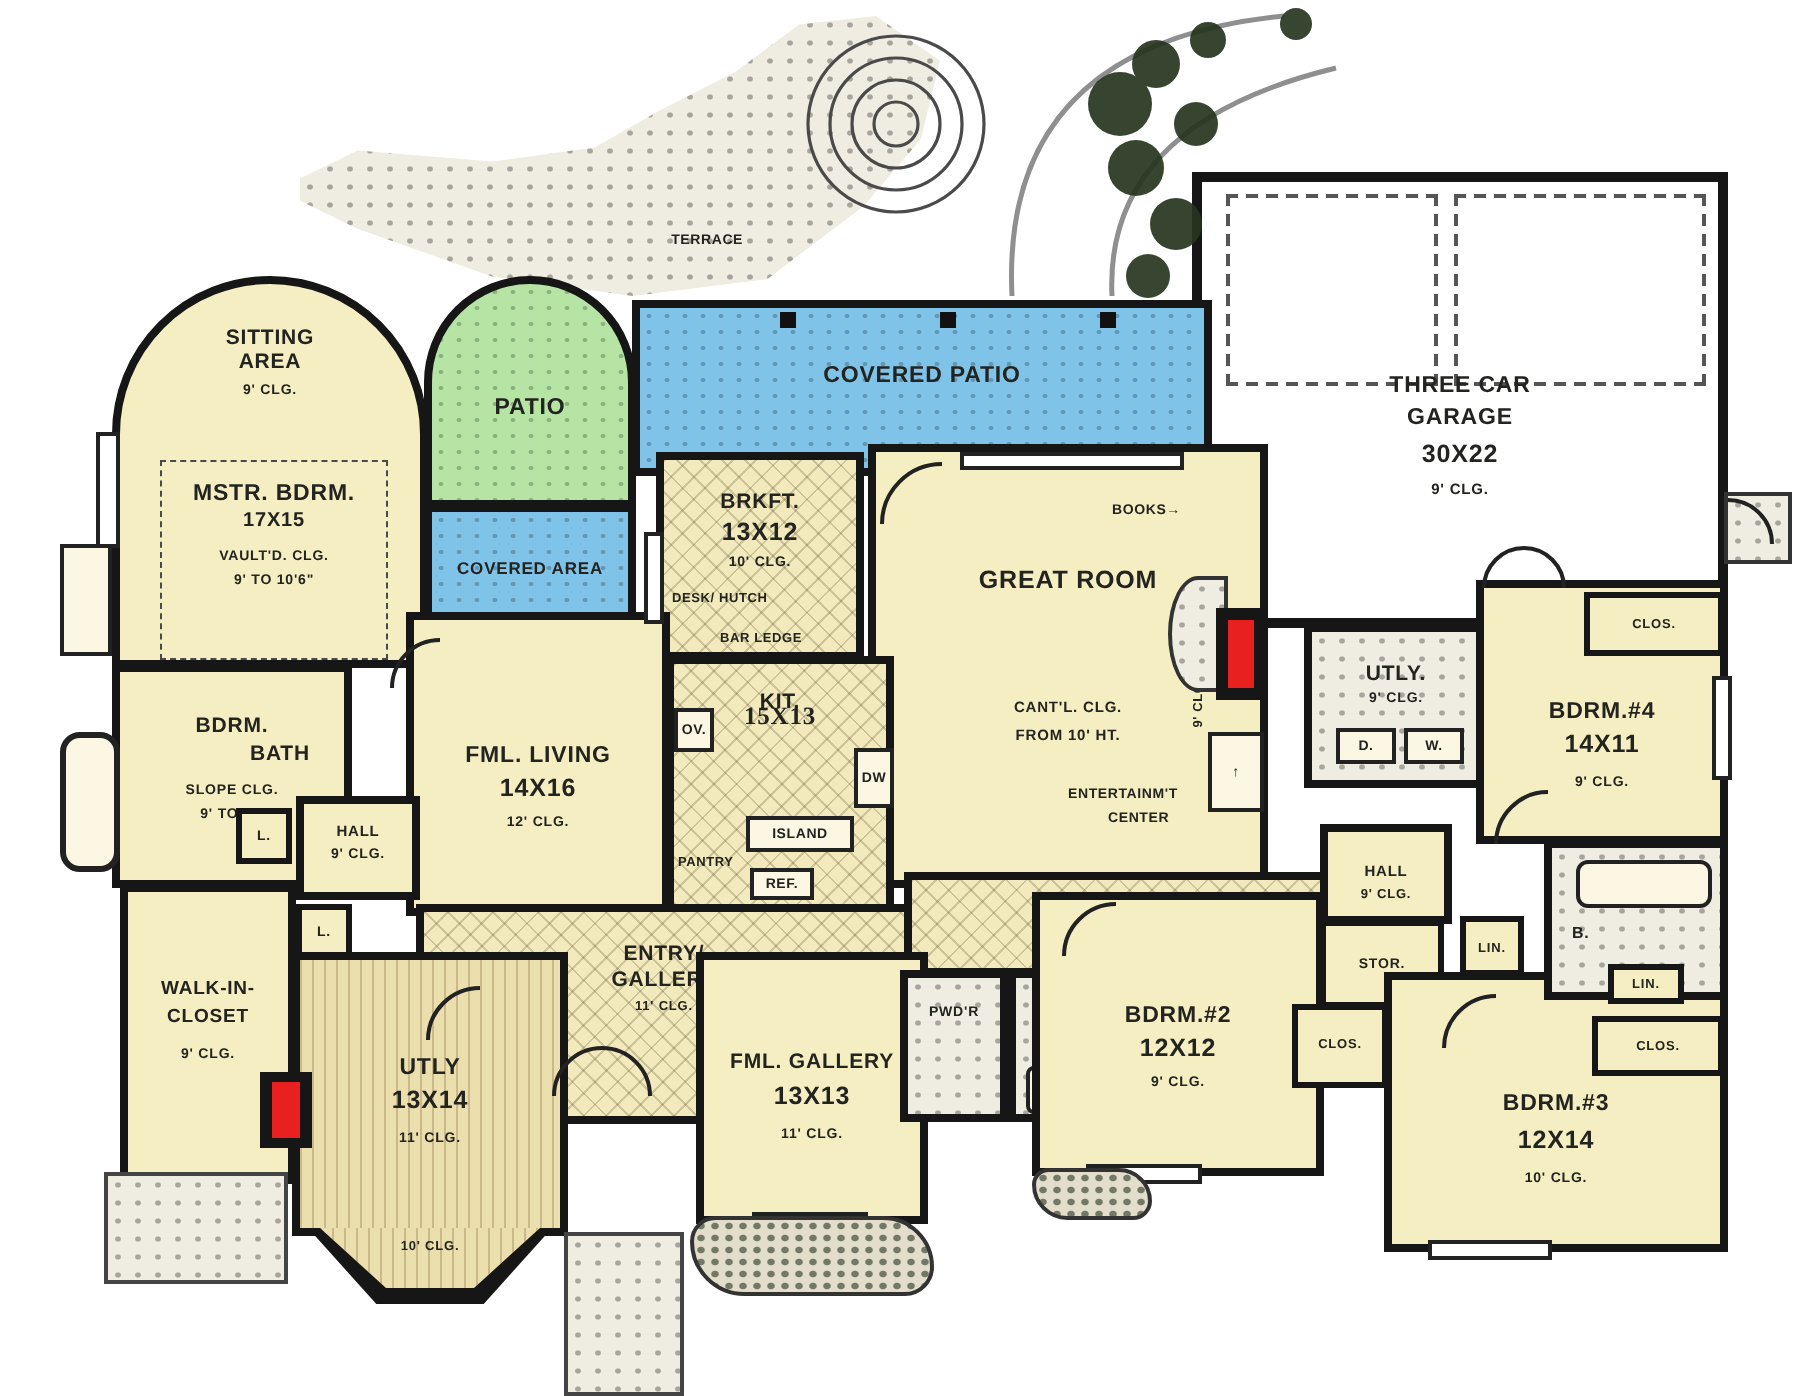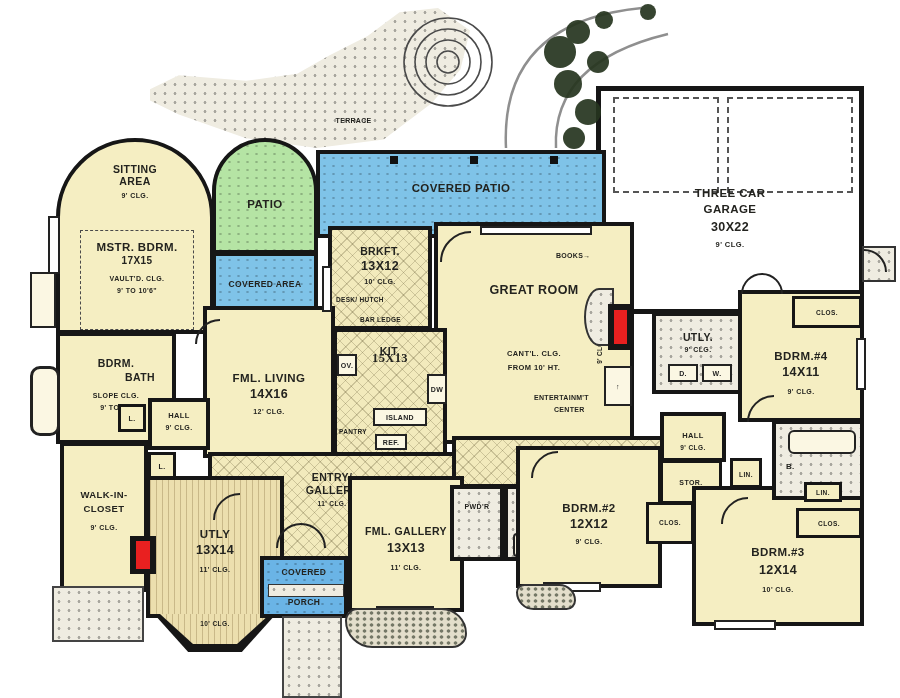--- a/index.html
+++ b/index.html
@@ -165,25 +165,20 @@
   <div class="room wood" style="left:146px;top:476px;width:138px;height:142px;">
     <span class="rl f11" style="top:48px;">UTLY</span>
     <span class="rl f12" style="top:64px;">13X14</span>
     <span class="rl f7" style="top:86px;">11' CLG.</span>
   </div>
   <div class="bay" style="left:154px;top:614px;width:122px;height:38px;background:#161616;clip-path:polygon(0 0,100% 0,72% 100%,28% 100%);"></div>
   <div class="bay wood" style="left:160px;top:614px;width:110px;height:30px;clip-path:polygon(0 0,100% 0,70% 100%,30% 100%);">
     <span class="rl f6" style="top:6px;">10' CLG.</span>
   </div>
 
-  <div class="room blue2bg sp" style="left:260px;top:556px;width:88px;height:62px;">
-    <span class="rl f85" style="top:8px;">COVERED</span>
-    <div class="stone" style="position:absolute;left:4px;top:24px;width:74px;height:11px;border:1px solid #333;"></div>
-    <span class="rl f85" style="top:38px;">PORCH</span>
-  </div>
   <div class="stone" style="position:absolute;left:282px;top:616px;width:60px;height:82px;border:2px solid #444;box-sizing:border-box;"></div>
 
   <div class="room" style="left:348px;top:476px;width:116px;height:136px;">
     <span class="rl f10" style="top:46px;">FML. GALLERY</span>
     <span class="rl f12" style="top:62px;">13X13</span>
     <span class="rl f7" style="top:84px;">11' CLG.</span>
   </div>
 
   <div class="room stone" style="left:450px;top:485px;width:54px;height:76px;">
     <span class="rl f7" style="top:14px;">PWD'R</span>

